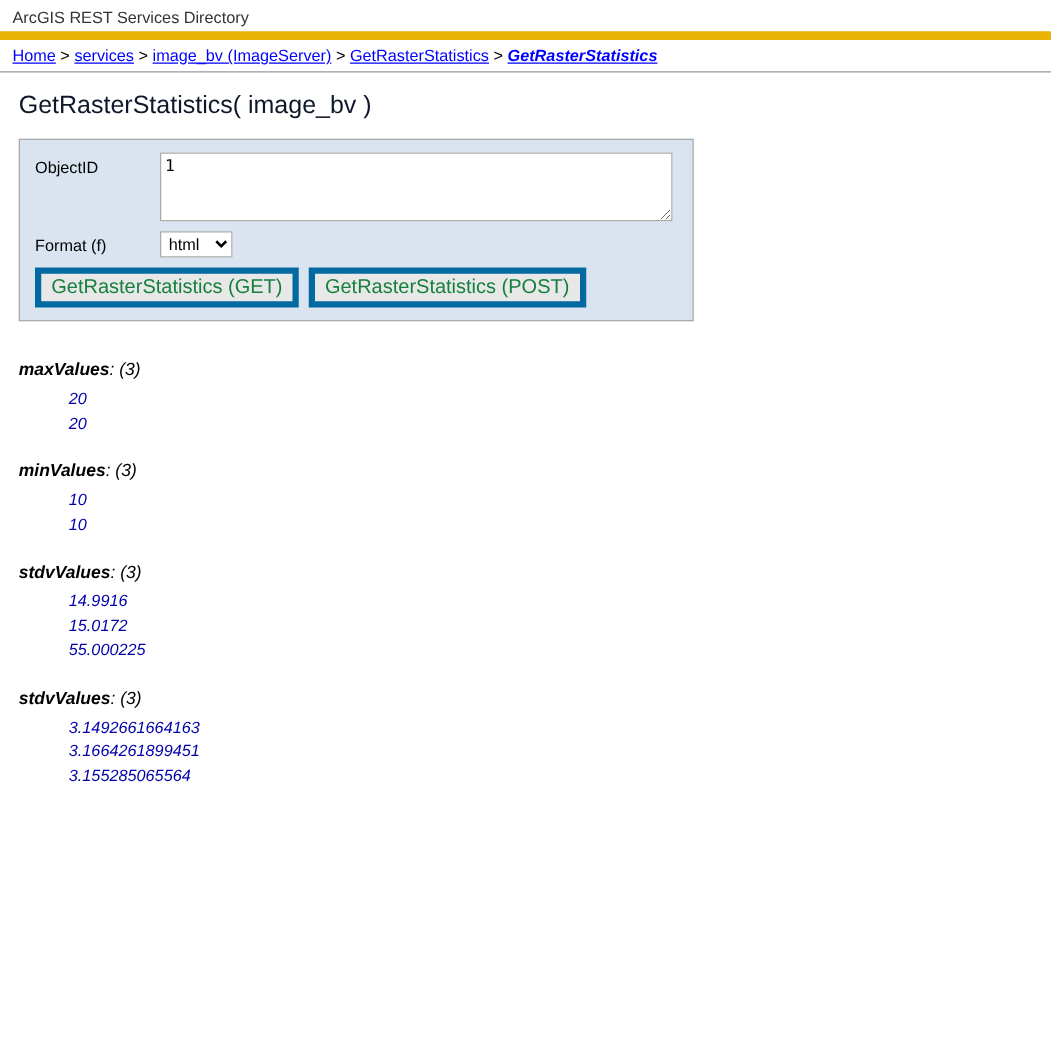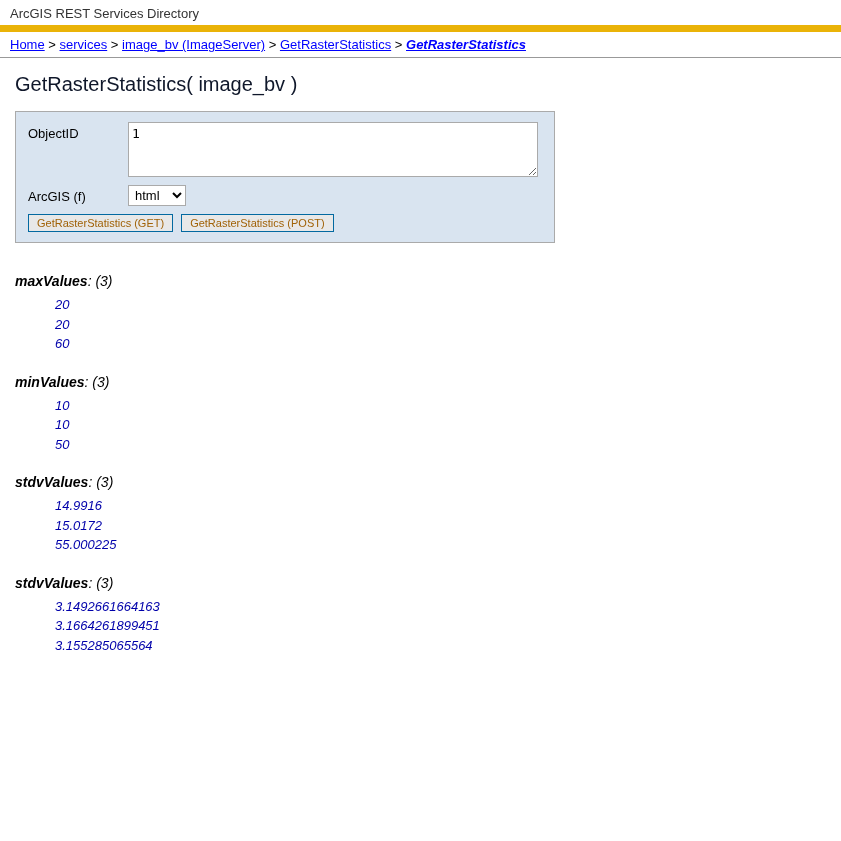--- a/index.html
+++ b/index.html
@@ -74,26 +74,26 @@
       padding: 1px 2px;
       border: 1px solid #aaa;
       background: #fff;
     }
     .form-buttons {
       margin-top: 4px;
       display: flex;
       gap: 8px;
     }
     .form-buttons button {
-      font-size: 11px;
+      font-size: 16px;
       padding: 2px 8px;
-      border: 1px solid #0369a1;
+      border: 5px solid #0369a1;
       background: #e8e8e8;
       cursor: pointer;
-      color: #a16207;
+      color: #15803d;
     }
     .results-section {
       margin-top: 10px;
     }
     .stat-block {
       margin-bottom: 20px;
       font-style: italic;
     }
     .stat-label {
       font-size: 14px;
@@ -128,21 +128,21 @@
 <div id="main-content">
   <h1 class="page-heading">GetRasterStatistics( image_bv )</h1>
 
   
   <div class="form-box">
     <div class="form-row">
       <span class="form-label">ObjectID</span>
       <textarea style="">1</textarea>
     </div>
     <div class="form-row">
-      <span class="form-label">ArcGIS (f)</span>
+      <span class="form-label">Format (f)</span>
       <select>
         <option value="html" selected="">html</option>
         <option value="json">json</option>
         <option value="pjson">pjson</option>
       </select>
     </div>
     <div class="form-buttons">
       <button>GetRasterStatistics (GET)</button>
       <button>GetRasterStatistics (POST)</button>
     </div>
@@ -151,32 +151,30 @@
   
   <div class="results-section">
 
     <div class="stat-block">
       <div class="stat-label">
         <span>maxValues</span><span class="count">: <span>(3)</span></span>
       </div>
       <div class="stat-values">
         <span class="val">20</span>
         <span class="val">20</span>
-        <span class="val">60</span>
       </div>
     </div>
 
     <div class="stat-block">
       <div class="stat-label">
         <span>minValues</span><span class="count">: <span>(3)</span></span>
       </div>
       <div class="stat-values">
         <span class="val">10</span>
         <span class="val">10</span>
-        <span class="val">50</span>
       </div>
     </div>
 
     <div class="stat-block">
       <div class="stat-label">
         <span>stdvValues</span><span class="count">: <span>(3)</span></span>
       </div>
       <div class="stat-values">
         <span class="val">14.9916</span>
         <span class="val">15.0172</span>

